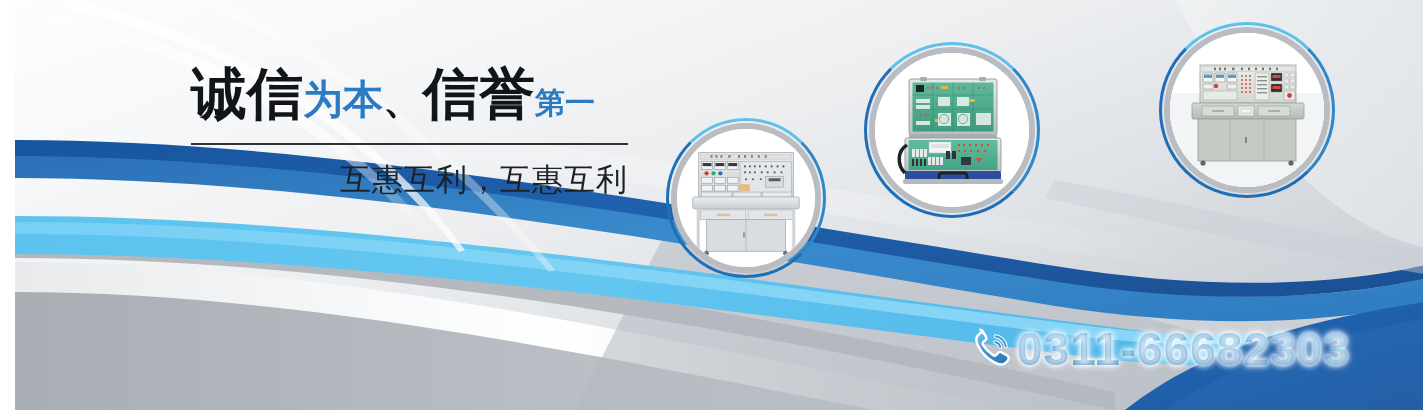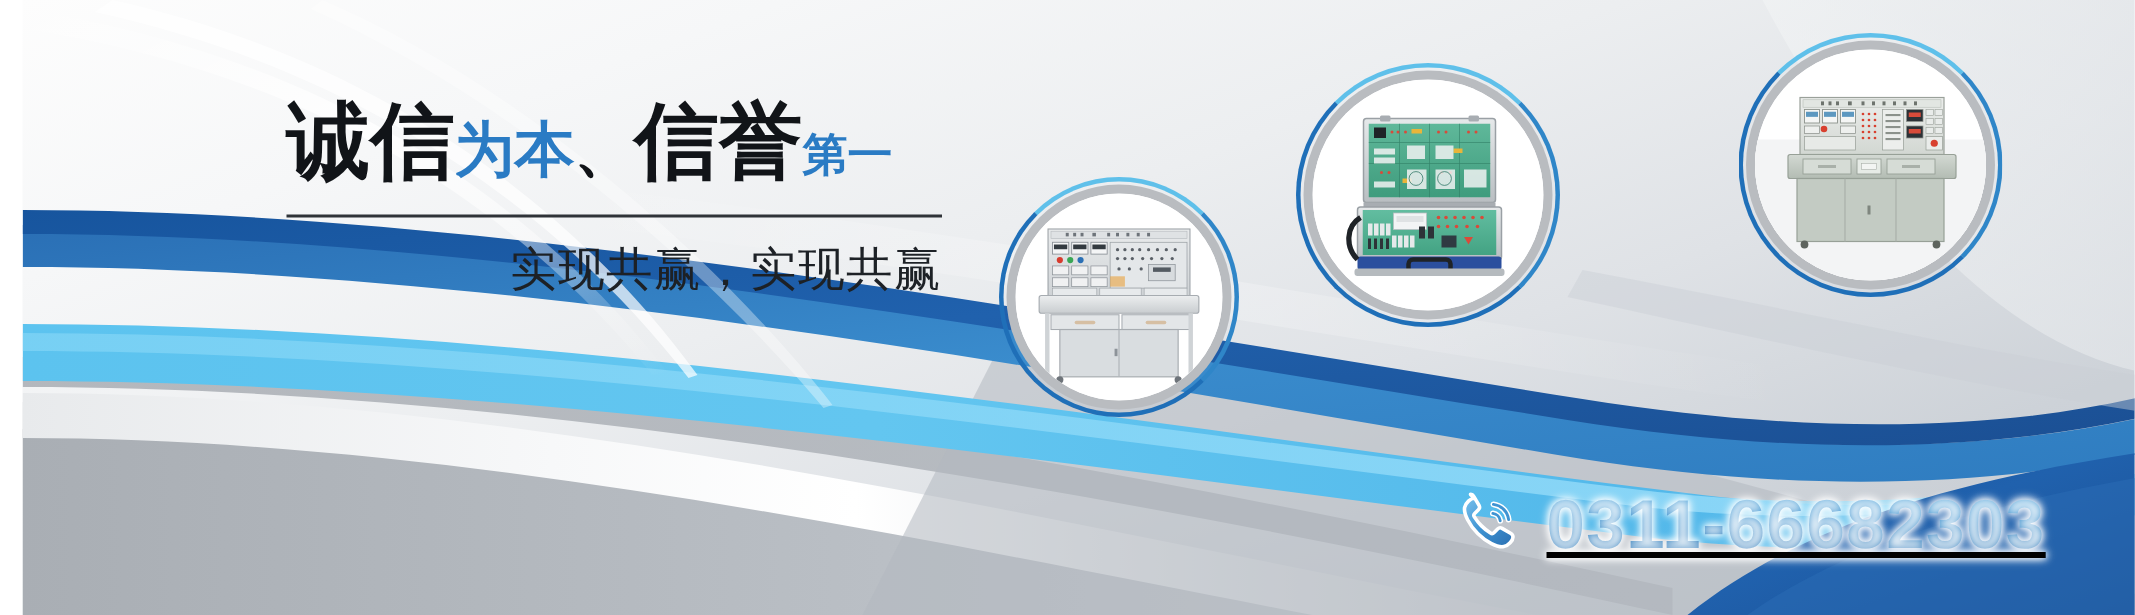--- a/index.html
+++ b/index.html
@@ -108,23 +108,21 @@
   #circle-3{left:1144px;top:22px;width:176px;height:176px;}
   #circle-3 .ring-gray{inset:5px;}
   #circle-3 .disc{inset:11px;}
 
   
   .phone-block{
     position:absolute;
     left:954px; top:322px;
     display:flex;
     align-items:center;
-    gap:14px;
     z-index:6;
-    text-decoration:underline;
   }
   .phone-icon{width:48px;height:48px;display:block;flex:none;}
   .phone-number{
     font-size:46px;
     font-weight:bold;
     letter-spacing:1px;
     color:#2f84c6;
     white-space:nowrap;
     background:linear-gradient(180deg,#63b3e2 0%,#3a8fcd 45%,#2a6fae 100%);
     -webkit-background-clip:text;
@@ -228,21 +226,21 @@
 
     <path d="M1040,180 C1180,206 1310,236 1423,252 L1423,276 C1300,258 1160,226 1030,198 Z" fill="#c9ced4" opacity="0.45"></path>
   </svg>
 
   <div class="headline-block">
     <h1 class="headline"><span class="h-big">诚信</span><span class="h-mid">为本</span><span class="h-punct">、</span><span class="h-big">信誉</span><span class="h-small">第一</span></h1>
   </div>
 
   <div class="rule"></div>
 
-  <div class="subtitle">实现共赢，实现共赢</div>
+  <div class="subtitle">互惠互利，互惠互利</div>
 
   <div class="circle" id="circle-1">
     <div class="ring-gray"></div>
     <div class="disc">
       <svg class="prod-svg" viewBox="0 0 140 140">
         <defs>
           <linearGradient id="p1panel" x1="0" y1="0" x2="0" y2="1">
             <stop offset="0%" stop-color="#e9ebec"></stop>
               <stop offset="100%" stop-color="#cfd3d6"></stop>
           </linearGradient>

